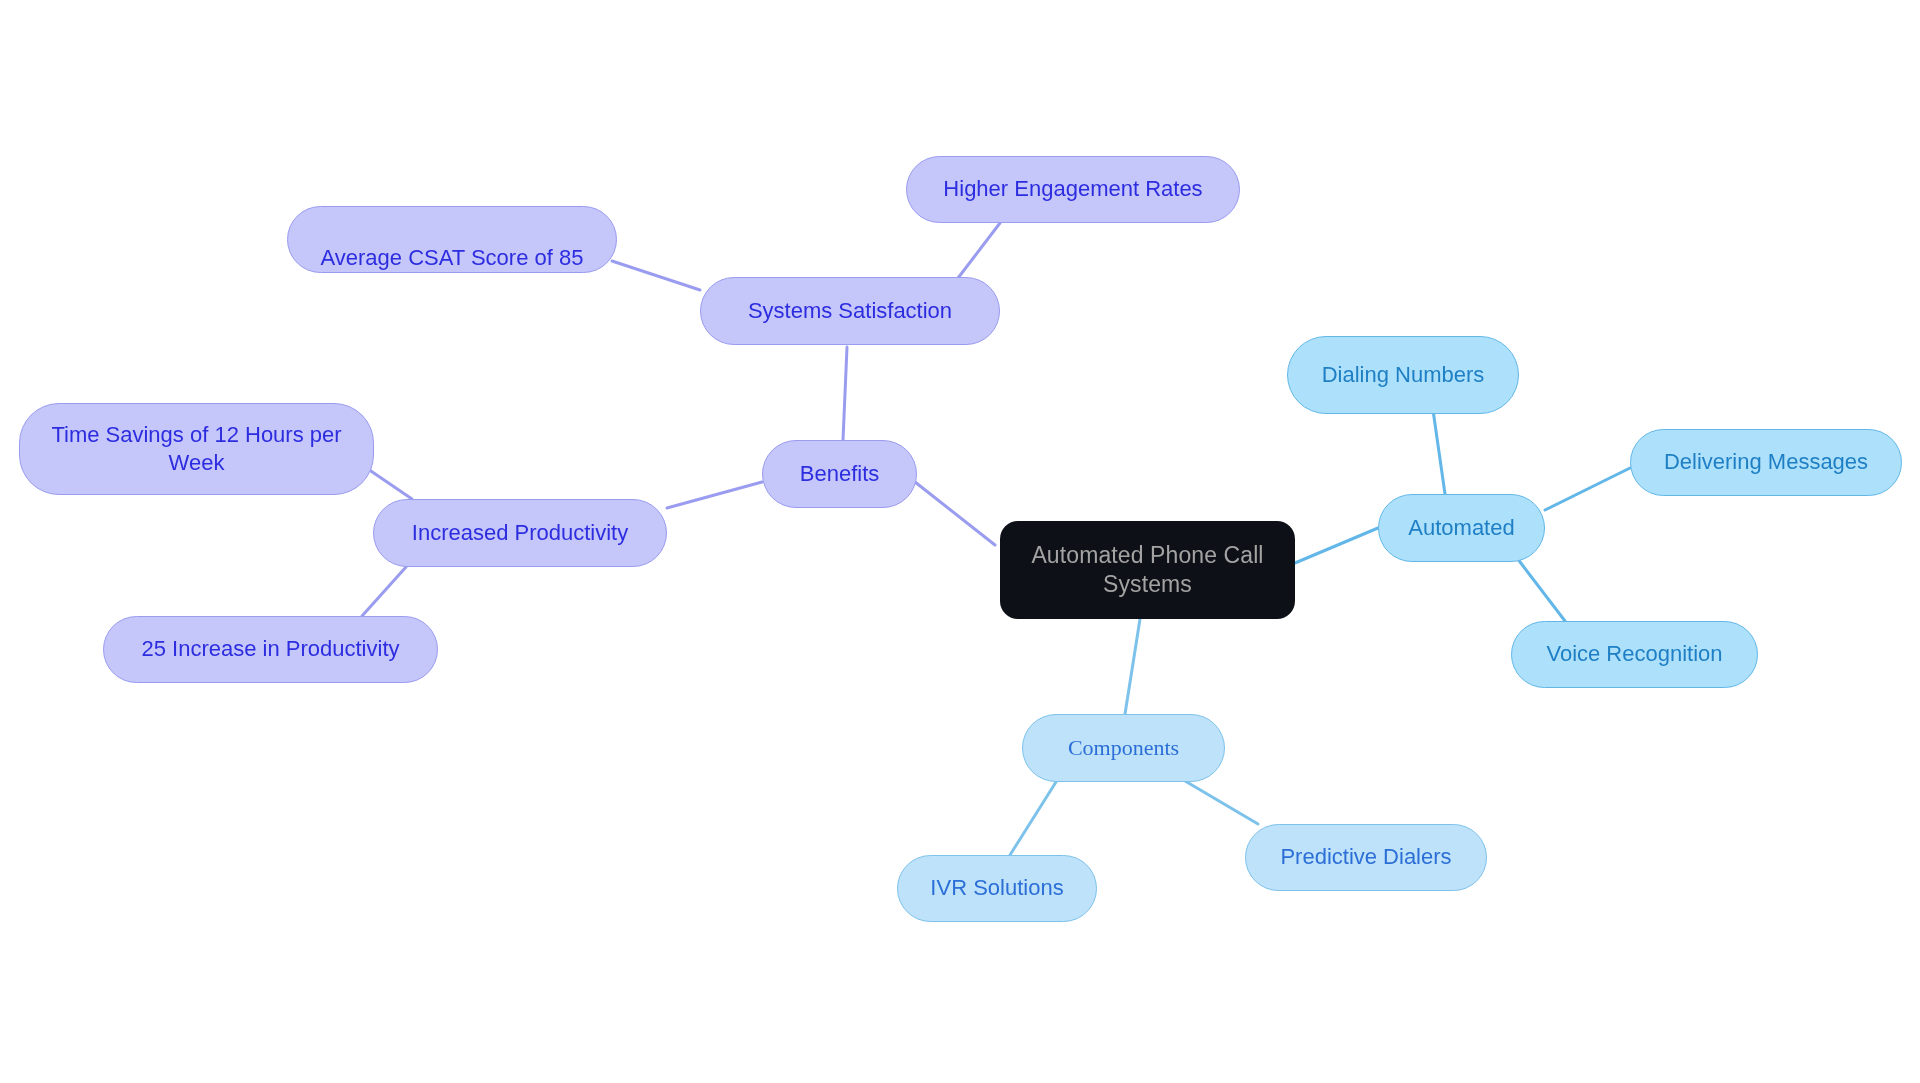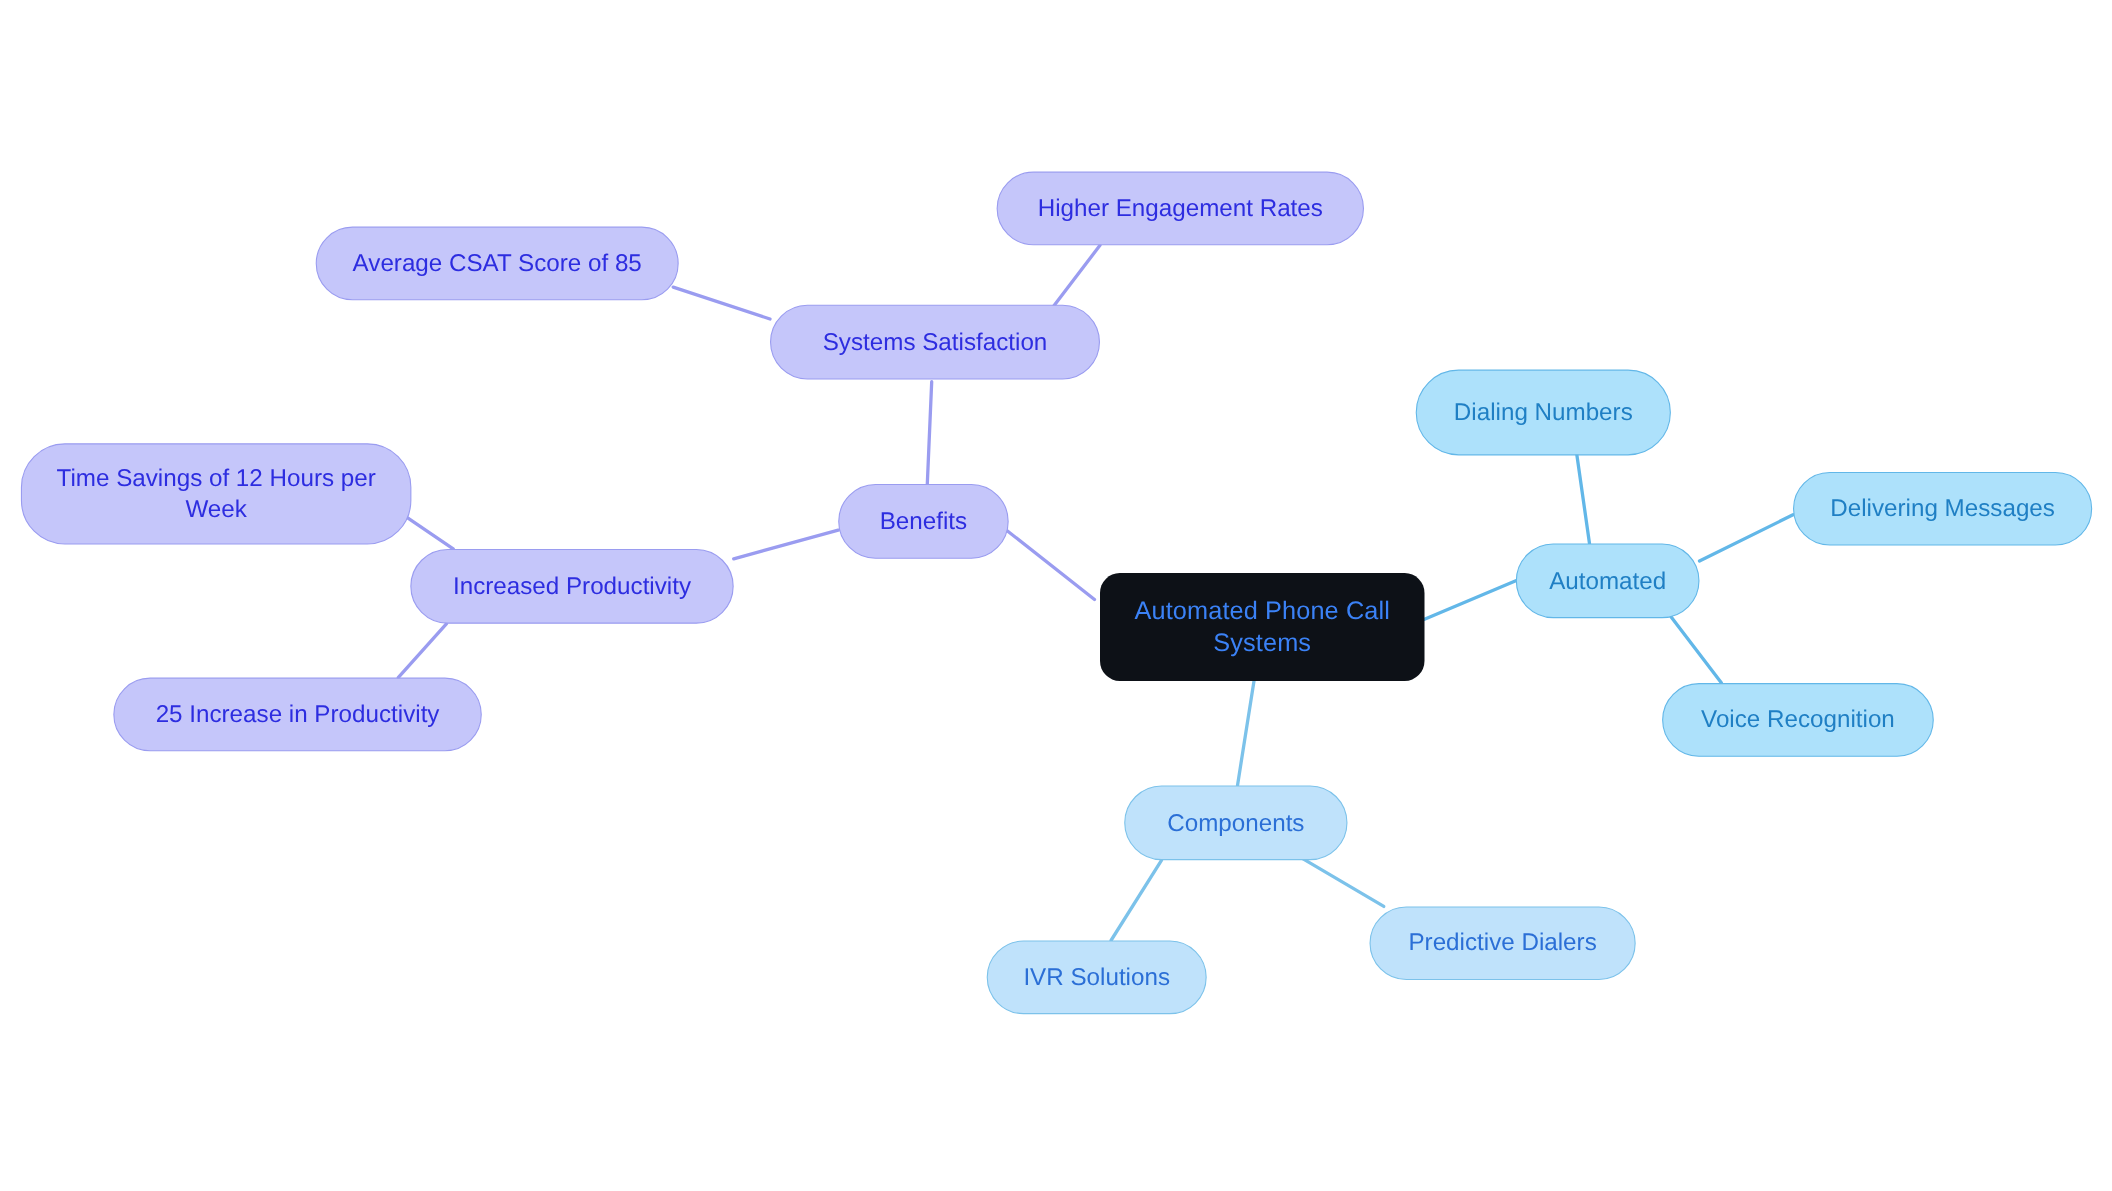--- a/index.html
+++ b/index.html
@@ -70,29 +70,29 @@
       <line x1="406" y1="567" x2="362" y2="616" stroke="#9a9cf0" stroke-width="3" stroke-linecap="round"></line>
       <line x1="1295" y1="563" x2="1378" y2="528" stroke="#62b7e8" stroke-width="3" stroke-linecap="round"></line>
       <line x1="1445" y1="494" x2="1432" y2="403" stroke="#62b7e8" stroke-width="3" stroke-linecap="round"></line>
       <line x1="1545" y1="510" x2="1630" y2="468" stroke="#62b7e8" stroke-width="3" stroke-linecap="round"></line>
       <line x1="1517" y1="558" x2="1565" y2="621" stroke="#62b7e8" stroke-width="3" stroke-linecap="round"></line>
       <line x1="1140" y1="619" x2="1125" y2="714" stroke="#7cc2ea" stroke-width="3" stroke-linecap="round"></line>
       <line x1="1056" y1="782" x2="1010" y2="855" stroke="#7cc2ea" stroke-width="3" stroke-linecap="round"></line>
       <line x1="1180" y1="778" x2="1258" y2="824" stroke="#7cc2ea" stroke-width="3" stroke-linecap="round"></line>
     </svg>
   <div id="node-layer">
-      <div class="node root" style="left: 1000px; top: 521px; width: 295px; height: 98px; background: rgb(13, 17, 23); border-color: rgb(13, 17, 23); color: #3b82f6;"><span class="node-label">Automated Phone Call Systems</span></div>
+      <div class="node root" style="left: 1000px; top: 521px; width: 295px; height: 98px; background: rgb(13, 17, 23); border-color: rgb(13, 17, 23); color: #a3a3a3;"><span class="node-label">Automated Phone Call Systems</span></div>
       <div class="node branch" style="left: 762px; top: 440px; width: 155px; height: 68px; background: rgb(197, 198, 250); border-color: rgb(154, 156, 240); color: rgb(45, 45, 224);"><span class="node-label">Benefits</span></div>
       <div class="node branch" style="left: 700px; top: 277px; width: 300px; height: 68px; background: rgb(197, 198, 250); border-color: rgb(154, 156, 240); color: rgb(45, 45, 224);"><span class="node-label">Systems Satisfaction</span></div>
       <div class="node leaf" style="left: 906px; top: 156px; width: 334px; height: 67px; background: rgb(197, 198, 250); border-color: rgb(154, 156, 240); color: rgb(45, 45, 224);"><span class="node-label">Higher Engagement Rates</span></div>
-      <div class="node leaf" style="left: 287px; top: 206px; width: 330px; height: 67px; background: rgb(197, 198, 250); border-color: rgb(154, 156, 240); color: rgb(45, 45, 224);"><span class="node-label">Average CSAT Score of 85</span></div>
+      <div class="node leaf" style="left: 287px; top: 206px; width: 330px; height: 67px; background: rgb(197, 198, 250); border-color: rgb(154, 156, 240); color: rgb(45, 45, 224); align-items: flex-end;"><span class="node-label">Average CSAT Score of 85</span></div>
       <div class="node branch" style="left: 373px; top: 499px; width: 294px; height: 68px; background: rgb(197, 198, 250); border-color: rgb(154, 156, 240); color: rgb(45, 45, 224);"><span class="node-label">Increased Productivity</span></div>
       <div class="node leaf multiline" style="left: 19px; top: 359px; width: 355px; height: 92px; background: rgb(197, 198, 250); border-color: rgb(154, 156, 240); color: rgb(45, 45, 224); margin-top: 44px;"><span class="node-label">Time Savings of 12 Hours per Week</span></div>
       <div class="node leaf" style="left: 103px; top: 616px; width: 335px; height: 67px; background: rgb(197, 198, 250); border-color: rgb(154, 156, 240); color: rgb(45, 45, 224);"><span class="node-label">25 Increase in Productivity</span></div>
       <div class="node branch" style="left: 1378px; top: 494px; width: 167px; height: 68px; background: rgb(173, 225, 251); border-color: rgb(98, 183, 232); color: rgb(31, 127, 196);"><span class="node-label">Automated</span></div>
       <div class="node branch" style="left: 1287px; top: 336px; width: 232px; height: 78px; background: rgb(173, 225, 251); border-color: rgb(98, 183, 232); color: rgb(31, 127, 196);"><span class="node-label">Dialing Numbers</span></div>
       <div class="node branch" style="left: 1630px; top: 429px; width: 272px; height: 67px; background: rgb(173, 225, 251); border-color: rgb(98, 183, 232); color: rgb(31, 127, 196);"><span class="node-label">Delivering Messages</span></div>
       <div class="node branch" style="left: 1511px; top: 621px; width: 247px; height: 67px; background: rgb(173, 225, 251); border-color: rgb(98, 183, 232); color: rgb(31, 127, 196);"><span class="node-label">Voice Recognition</span></div>
-      <div class="node leaf" style="left: 1022px; top: 714px; width: 203px; height: 68px; background: rgb(191, 226, 251); border-color: rgb(124, 194, 234); color: rgb(43, 111, 214);"><span class="node-label">Components</span></div>
+      <div class="node leaf" style="left: 1022px; top: 714px; width: 203px; height: 68px; background: rgb(191, 226, 251); border-color: rgb(124, 194, 234); color: rgb(43, 111, 214); font-family: Liberation Serif, serif;"><span class="node-label">Components</span></div>
       <div class="node leaf" style="left: 897px; top: 855px; width: 200px; height: 67px; background: rgb(191, 226, 251); border-color: rgb(124, 194, 234); color: rgb(43, 111, 214);"><span class="node-label">IVR Solutions</span></div>
       <div class="node leaf" style="left: 1245px; top: 824px; width: 242px; height: 67px; background: rgb(191, 226, 251); border-color: rgb(124, 194, 234); color: rgb(43, 111, 214);"><span class="node-label">Predictive Dialers</span></div>
     </div>
 </div>
 
 </body></html>

